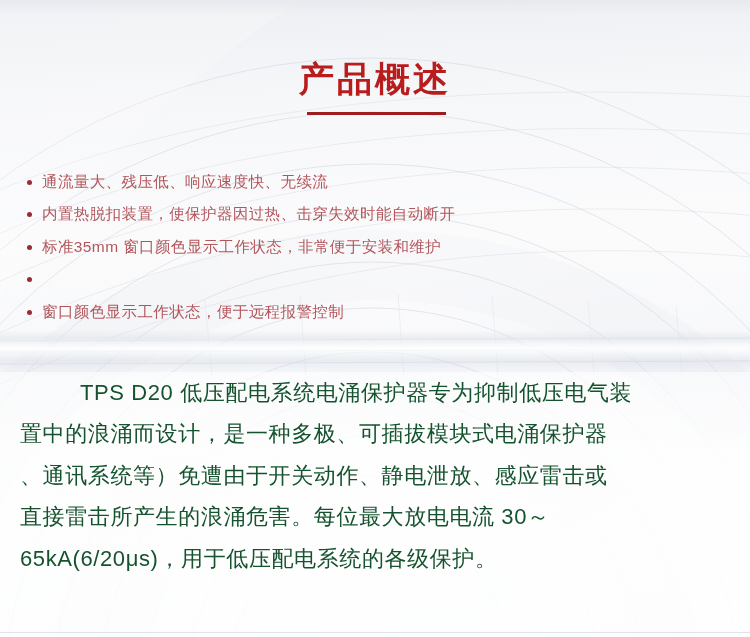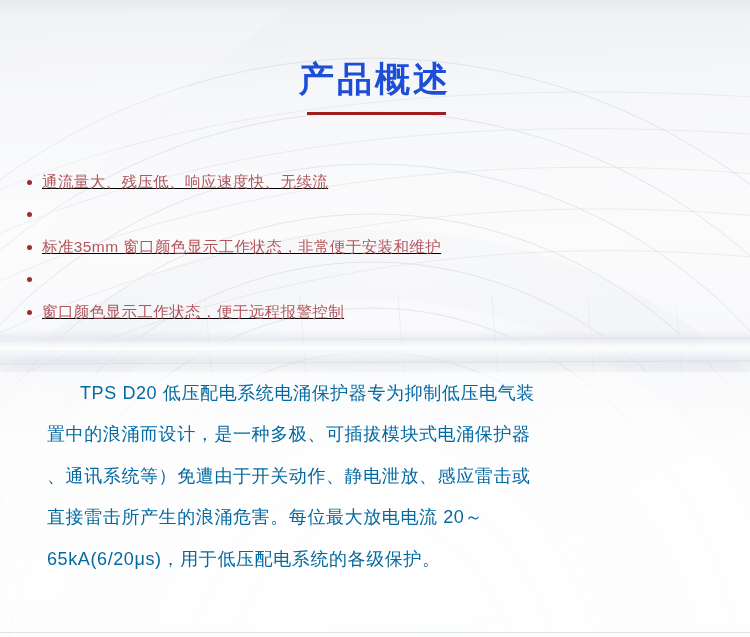--- a/index.html
+++ b/index.html
@@ -63,36 +63,35 @@
     position: absolute;
     left: 0; top: 58px;
     width: 750px;
     text-align: center;
   }
   .title-text {
     display: inline-block;
     font-size: 35px;
     font-weight: bold;
     letter-spacing: 3px;
-    color: #1d4ed8;
+    color: #b91c1c;
     line-height: 1.18;
   }
   .title-rule {
     position: absolute;
     left: 307px; top: 54px;
     width: 139px; height: 3px;
     background: #9e1e20;
   }
 
   
   .bullets {
     position: absolute;
     left: 27px; top: 166px;
     width: 700px;
-    text-decoration: underline;
   }
   .bullet-row {
     position: relative;
     height: 32.5px;
     display: flex;
     align-items: center;
   }
   .bullet-dot {
     width: 5px; height: 5px;
     border-radius: 50%;
@@ -110,27 +109,27 @@
   
   .para {
     position: absolute;
     left: 18px; top: 372px;
     width: 714px;
   }
   .para-line {
     height: 41.5px;
     display: flex;
     align-items: center;
-    font-size: 18px;
-    color: #0369a1;
+    font-size: 22px;
+    color: #14532d;
     letter-spacing: 0.6px;
     white-space: nowrap;
   }
   .para-line.indent { padding-left: 62px; }
-  .para-line.pull   { padding-left: 2px; margin-left: 27px; }
+  .para-line.pull   { padding-left: 2px; }
 </style>
 </head>
 <body>
 
 <div id="page">
 
   <div class="bg-base"></div>
 
   <svg class="bg-svg" viewBox="0 0 750 637" preserveAspectRatio="none" aria-hidden="true">
     <defs>
@@ -209,20 +208,21 @@
 
   <div class="bullets">
 
     <div class="bullet-row">
       <span class="bullet-dot"></span>
       <span class="bullet-text">通流量大、残压低、响应速度快、无续流</span>
     </div>
 
     <div class="bullet-row">
       <span class="bullet-dot"></span>
+      <span class="bullet-text">内置热脱扣装置，使保护器因过热、击穿失效时能自动断开</span>
     </div>
 
     <div class="bullet-row">
       <span class="bullet-dot"></span>
       <span class="bullet-text">标准35mm 窗口颜色显示工作状态，非常便于安装和维护</span>
     </div>
 
     <div class="bullet-row">
       <span class="bullet-dot"></span>
     </div>
@@ -231,19 +231,19 @@
       <span class="bullet-dot"></span>
       <span class="bullet-text">窗口颜色显示工作状态，便于远程报警控制</span>
     </div>
 
   </div>
 
   <div class="para">
     <div class="para-line indent">TPS D20  低压配电系统电涌保护器专为抑制低压电气装</div>
     <div class="para-line pull">置中的浪涌而设计，是一种多极、可插拔模块式电涌保护器</div>
     <div class="para-line pull">、通讯系统等）免遭由于开关动作、静电泄放、感应雷击或</div>
-    <div class="para-line pull">直接雷击所产生的浪涌危害。每位最大放电电流 20～</div>
+    <div class="para-line pull">直接雷击所产生的浪涌危害。每位最大放电电流 30～</div>
     <div class="para-line pull">65kA(6/20μs)，用于低压配电系统的各级保护。</div>
   </div>
 
   <div class="bottom-rule"></div>
 
 </div>
 
 </body></html>

